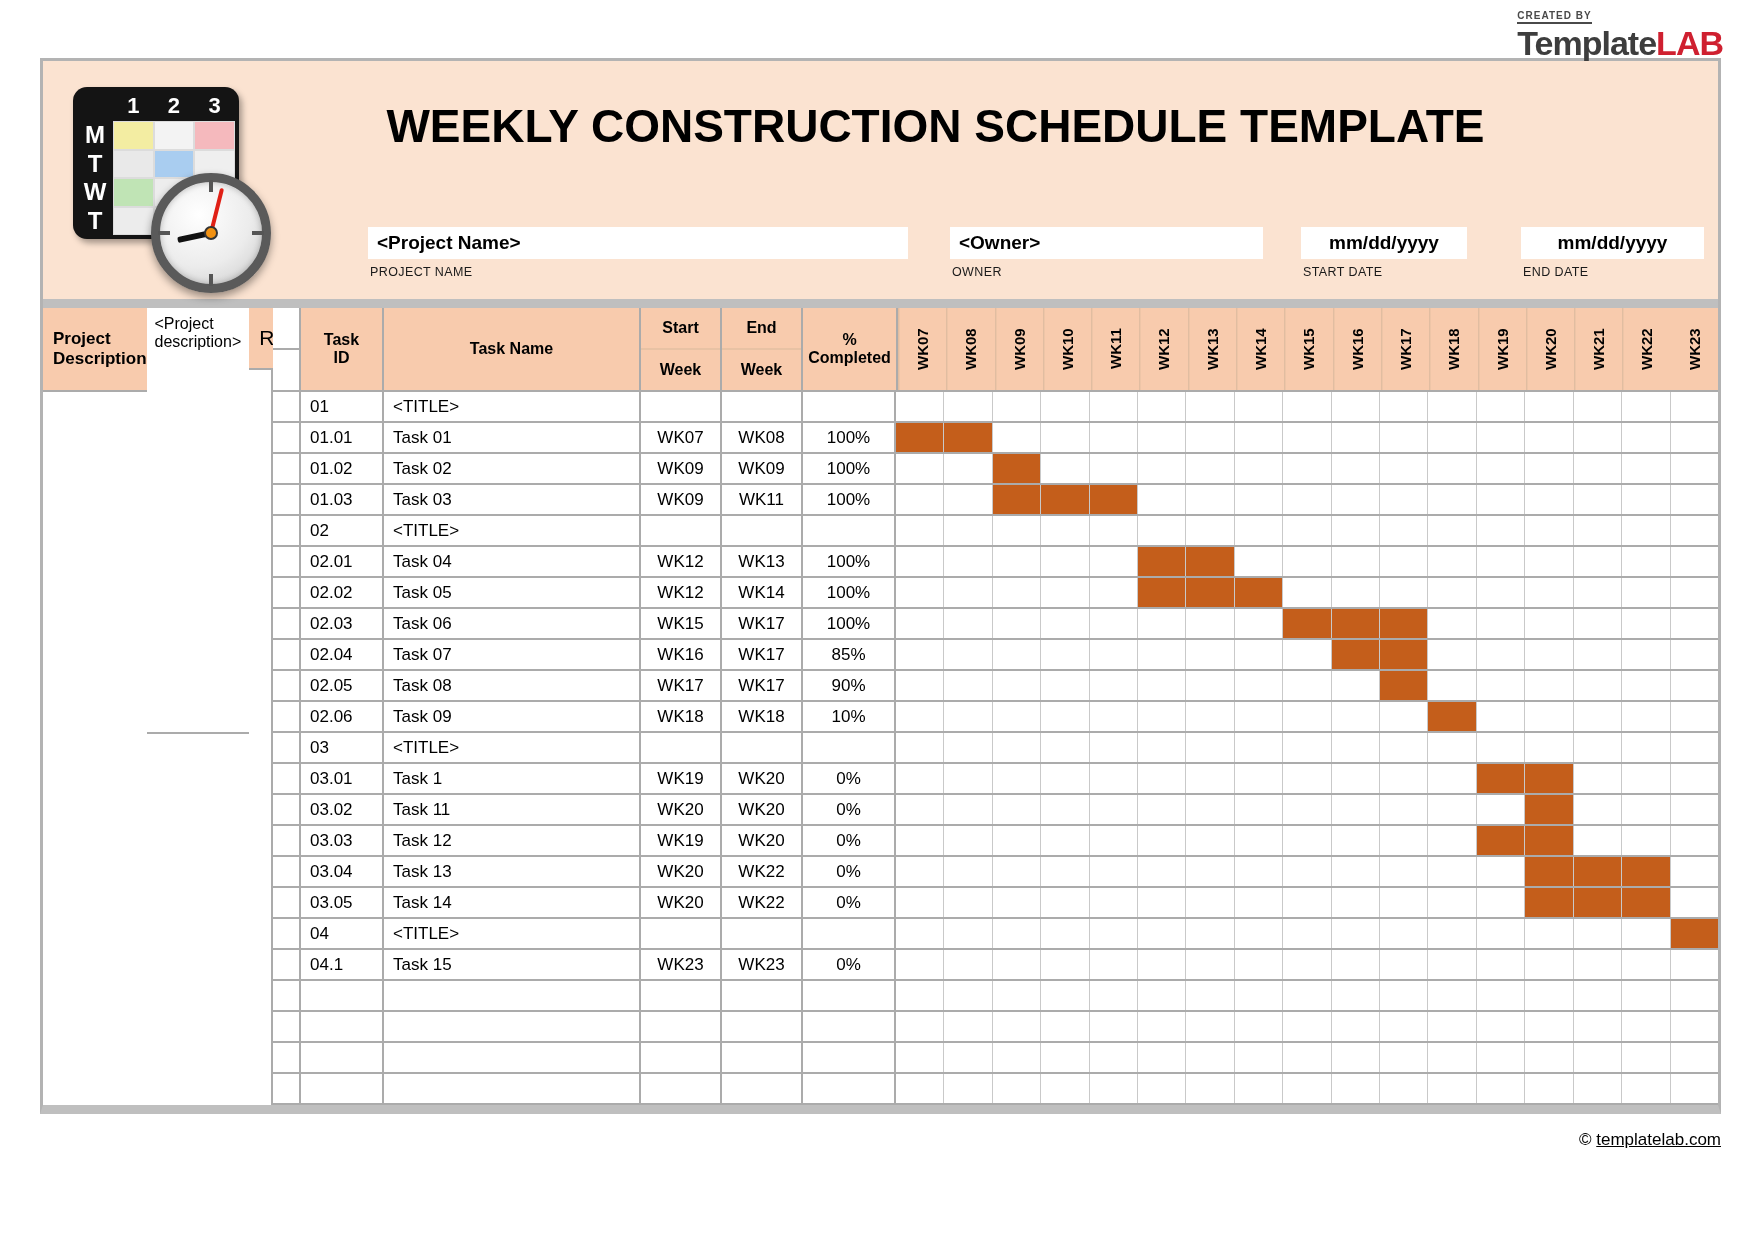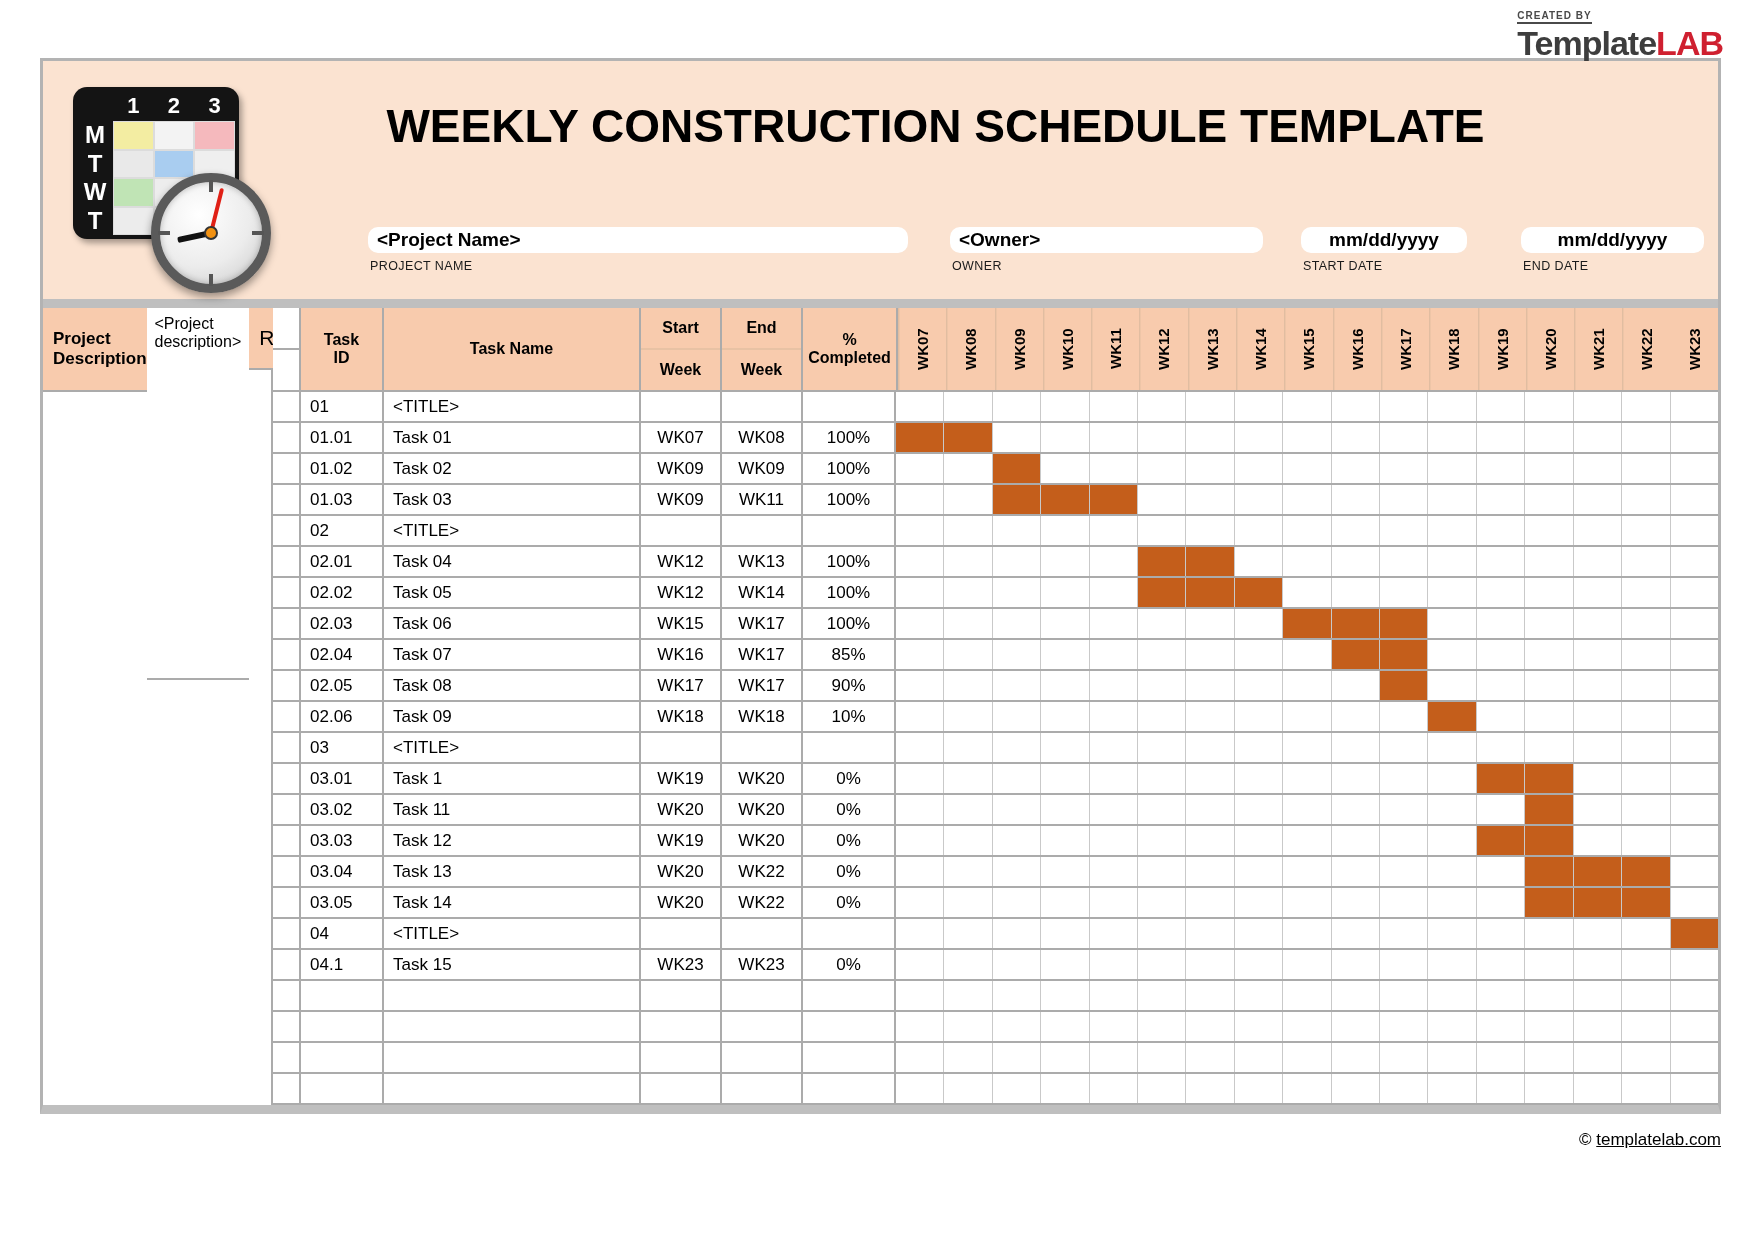--- a/index.html
+++ b/index.html
@@ -42,38 +42,38 @@
   .tick.t { left:50%; top:-2px; width:4px; height:12px; margin-left:-2px; }
   .tick.b { left:50%; bottom:-2px; width:4px; height:12px; margin-left:-2px; }
   .tick.l { top:50%; left:-2px; height:4px; width:12px; margin-top:-2px; }
   .tick.r { top:50%; right:-2px; height:4px; width:12px; margin-top:-2px; }
 
   .main-title { position:absolute; left:290px; right:180px; top:38px; text-align:center;
     font-size:46px; font-weight:bold; letter-spacing:0; color:#000; }
 
   .fields { position:absolute; left:0; top:166px; width:100%; height:64px; }
   .field { position:absolute; }
-  .field .box { background:#fff; height:26px; display:flex; align-items:center; padding-left:9px;
-    font-size:19px; font-weight:bold;border-radius:10px; }
+  .field .box { background:#fff; height:32px; display:flex; align-items:center; padding-left:9px;
+    font-size:19px; font-weight:bold; }
   .field .lbl { margin-top:6px; font-size:12.5px; color:#1a1a1a; letter-spacing:.4px; padding-left:2px; }
   .f-project { left:325px; width:540px; }
   .f-owner   { left:907px; width:313px; }
   .f-start   { left:1258px; width:166px; }
   .f-end     { left:1478px; width:183px; }
   .f-start .box, .f-end .box { justify-content:center; padding-left:0; }
 
   .separator { height:9px; background:#bfbfbf; }
 
   
   :root { --band-fill:#fbe3d1; --hdr-fill:#f8cbad; --bar-fill:#c45e1b; --grid-v:#c9c9c9; --grid-h:#ababab; }
   .table { display:flex; background:#fff; }
 
   .sidebar { width:230px; display:flex; flex-direction:row; border-right:2px solid var(--grid-h); }
   .sb-header { height:84px; background:var(--hdr-fill); font-weight:bold; font-size:17px; display:flex; align-items:center; padding-left:10px; border-bottom:2px solid var(--grid-h); }
-  .sb-desc { height:372px; padding:7px 8px; font-size:16px; border-bottom:2px solid var(--grid-h); }
+  .sb-desc { height:426px; padding:7px 8px; font-size:16px; border-bottom:2px solid var(--grid-h); }
   .sb-remarks { height:62px; background:var(--hdr-fill); font-size:21px; display:flex; align-items:center; padding-left:10px; border-bottom:2px solid var(--grid-h); }
   .sb-remarks-val { flex:1; padding:7px 8px; font-size:16px; }
 
   .main { flex:1; display:flex; flex-direction:column; }
 
   .row { display:flex; height:31px; border-bottom:2px solid var(--grid-h); }
   .hdr-row { display:flex; height:84px; border-bottom:2px solid var(--grid-h); background:var(--hdr-fill); }
 
   .cell { display:flex; align-items:center; font-size:17px; }
   .c-narrow { width:28px; border-right:2px solid var(--grid-h); background:#fff; }

